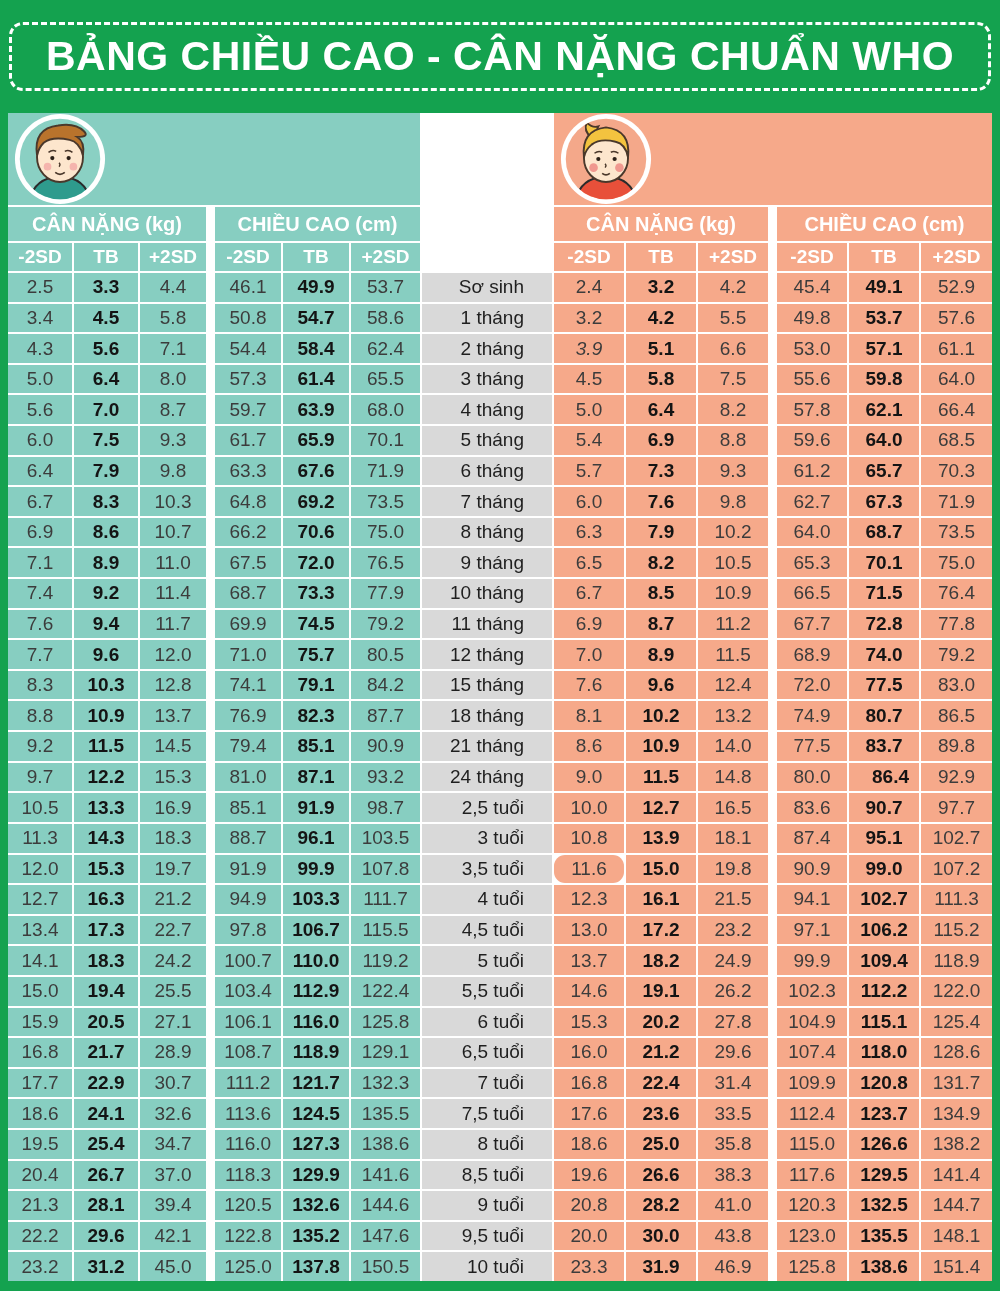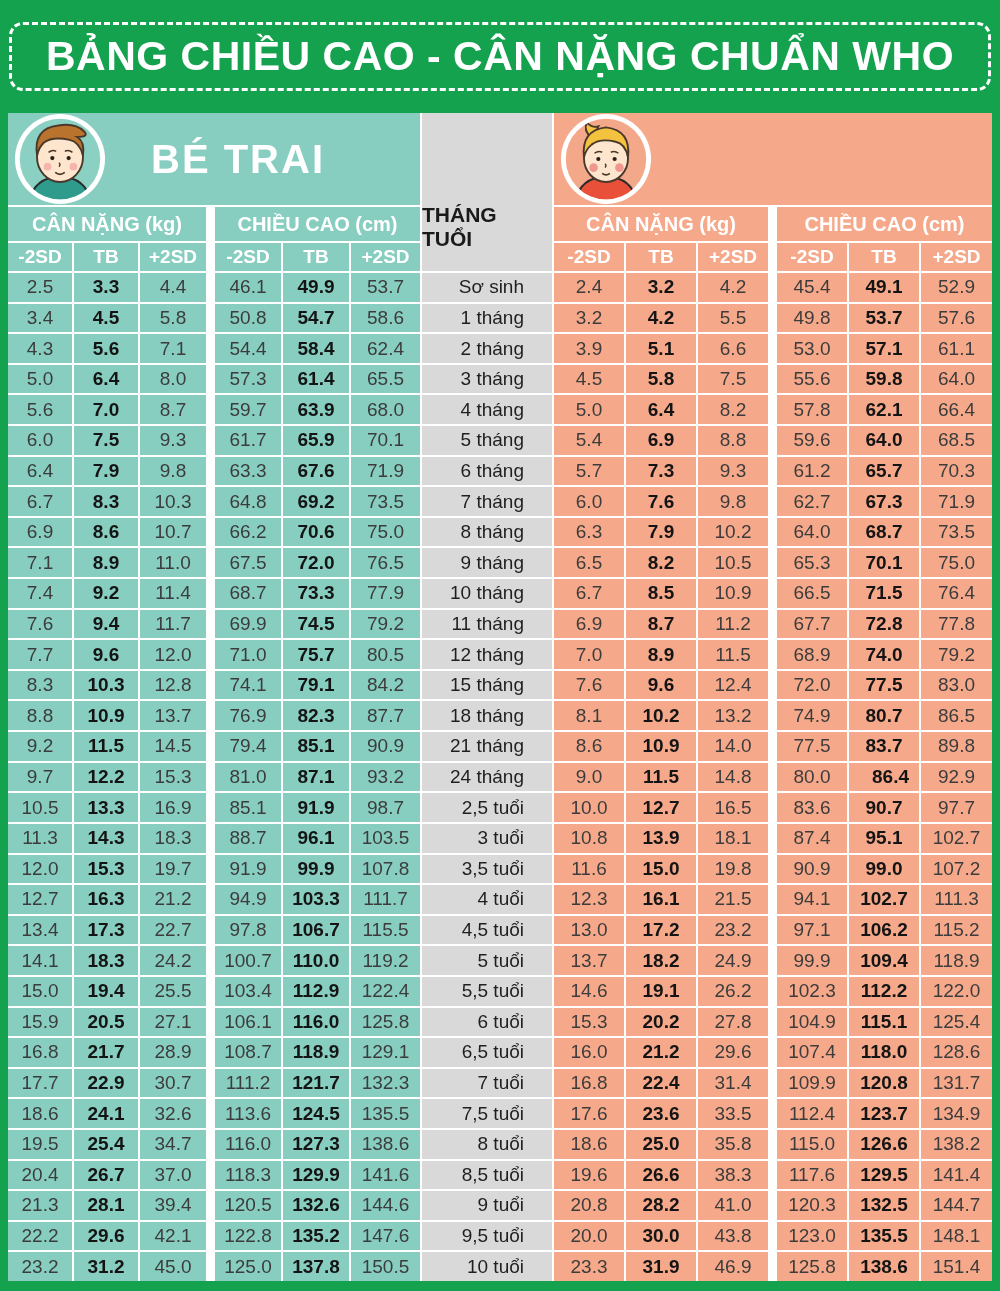--- a/index.html
+++ b/index.html
@@ -91,24 +91,22 @@
         <circle cx="40" cy="47" r="2.2" fill="#2c2119"></circle>
         <circle cx="57" cy="47" r="2.2" fill="#2c2119"></circle>
         <path d="M36 41 q4 -3 8 -1" fill="none" stroke="#4a382b" stroke-width="1.6"></path>
         <path d="M53 40 q4 -2 8 1" fill="none" stroke="#4a382b" stroke-width="1.6"></path>
         <circle cx="35" cy="56" r="4" fill="#f5b4ad"></circle>
         <circle cx="62" cy="56" r="4" fill="#f5b4ad"></circle>
         <path d="M47 52 q2 2 0 4" fill="none" stroke="#4a382b" stroke-width="1.4"></path>
         <path d="M43 62 q5 4 10 0" fill="none" stroke="#4a382b" stroke-width="1.8"></path>
       </g>
     </svg>
-    <span class="band-label">BÉ TRAI</span>
   </div>
 
-  <div class="age-head">THÁNG TUỔI</div>
 
   <div class="band peach" style="grid-column:9/16;grid-row:1;">
     <svg class="avatar" viewBox="0 0 96 96">
       <circle cx="48" cy="48" r="47" fill="#ffffff"></circle>
       <circle cx="48" cy="48" r="42" fill="#f4a88a"></circle>
       <clipPath id="gclip">
           <circle cx="48" cy="48" r="42"></circle>
         </clipPath>
       <g clip-path="url(#gclip)">
         <path d="M16 96 Q18 68 48 66 Q78 68 80 96 Z" fill="#e8503a" stroke="#2b2b2b" stroke-width="2"></path>
@@ -180,21 +178,21 @@
     <div class="c peach tb" style="grid-row: 5;">53.7</div>
     <div class="c peach" style="grid-row: 5;">57.6</div>
     <div class="c teal" style="grid-row: 6;">4.3</div>
     <div class="c teal tb" style="grid-row: 6;">5.6</div>
     <div class="c teal" style="grid-row: 6;">7.1</div>
     <div class="sp" style="grid-row: 6;"></div>
     <div class="c teal" style="grid-row: 6;">54.4</div>
     <div class="c teal tb" style="grid-row: 6;">58.4</div>
     <div class="c teal" style="grid-row: 6;">62.4</div>
     <div class="age-cell" style="grid-row: 6;">2 tháng</div>
-    <div class="c peach" style="grid-row: 6;">3.9</div>
+    <div class="c peach" style="grid-row: 6; font-style: italic;">3.9</div>
     <div class="c peach tb" style="grid-row: 6;">5.1</div>
     <div class="c peach" style="grid-row: 6;">6.6</div>
     <div class="sp" style="grid-row: 6;"></div>
     <div class="c peach" style="grid-row: 6;">53.0</div>
     <div class="c peach tb" style="grid-row: 6;">57.1</div>
     <div class="c peach" style="grid-row: 6;">61.1</div>
     <div class="c teal" style="grid-row: 7;">5.0</div>
     <div class="c teal tb" style="grid-row: 7;">6.4</div>
     <div class="c teal" style="grid-row: 7;">8.0</div>
     <div class="sp" style="grid-row: 7;"></div>
@@ -435,21 +433,21 @@
     <div class="c peach tb" style="grid-row: 22;">95.1</div>
     <div class="c peach" style="grid-row: 22;">102.7</div>
     <div class="c teal" style="grid-row: 23;">12.0</div>
     <div class="c teal tb" style="grid-row: 23;">15.3</div>
     <div class="c teal" style="grid-row: 23;">19.7</div>
     <div class="sp" style="grid-row: 23;"></div>
     <div class="c teal" style="grid-row: 23;">91.9</div>
     <div class="c teal tb" style="grid-row: 23;">99.9</div>
     <div class="c teal" style="grid-row: 23;">107.8</div>
     <div class="age-cell" style="grid-row: 23;">3,5 tuổi</div>
-    <div class="c peach" style="grid-row: 23;">11.6</div>
+    <div class="c peach" style="grid-row: 23; border-radius: 11px;">11.6</div>
     <div class="c peach tb" style="grid-row: 23;">15.0</div>
     <div class="c peach" style="grid-row: 23;">19.8</div>
     <div class="sp" style="grid-row: 23;"></div>
     <div class="c peach" style="grid-row: 23;">90.9</div>
     <div class="c peach tb" style="grid-row: 23;">99.0</div>
     <div class="c peach" style="grid-row: 23;">107.2</div>
     <div class="c teal" style="grid-row: 24;">12.7</div>
     <div class="c teal tb" style="grid-row: 24;">16.3</div>
     <div class="c teal" style="grid-row: 24;">21.2</div>
     <div class="sp" style="grid-row: 24;"></div>

